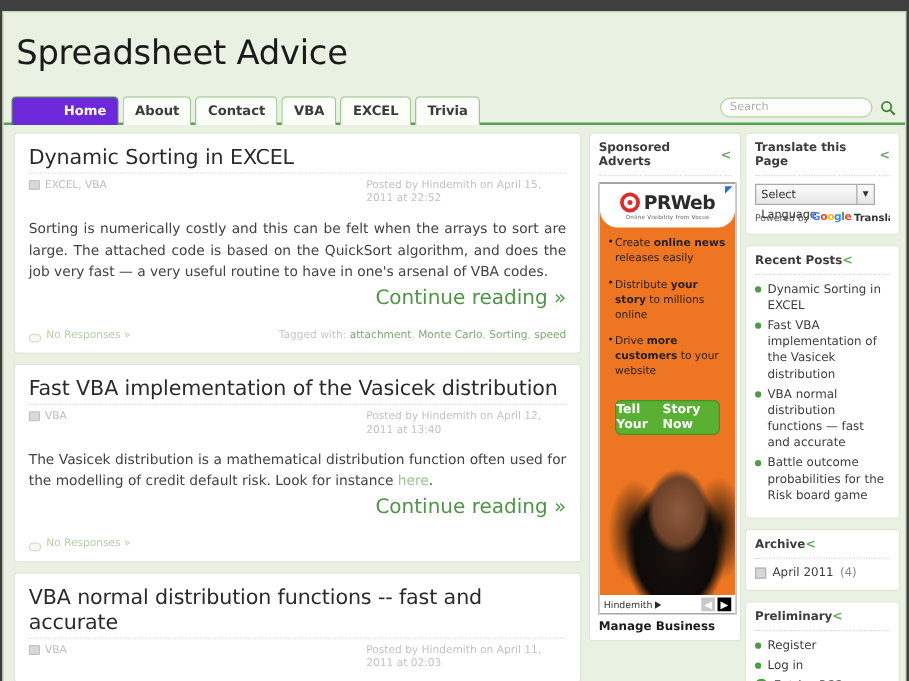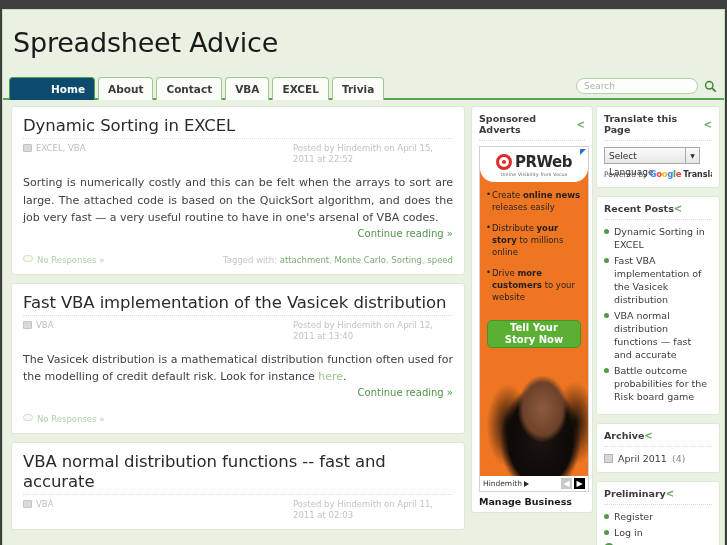--- a/index.html
+++ b/index.html
@@ -52,21 +52,21 @@
     background: #fbfdf9;
     border: 1px solid #9fc78f;
     border-bottom: none;
     border-radius: 4px 4px 0 0;
     padding: 5px 9px 5px 9px;
     line-height: 12px;
     cursor: pointer;
     white-space: nowrap;
   }
   .tab.active {
-    background: #0c4a6e;
+    background: #6d28d9;
     color: #ffffff;
     border-color: #53a04c;
     padding-left: 41px;
   }
   .search-wrap {
     position: absolute;
     right: 6px;
     bottom: 4px;
     display: flex;
     align-items: center;
@@ -130,35 +130,35 @@
     font-size: 11px;
     color: #414141;
     line-height: 17.5px;
     text-align: justify;
     margin-top: 9px;
   }
   .post-body .inline-link { color: #9cc592; text-decoration: none; }
   .continue {
     display: block;
     text-align: right;
-    font-size: 10px;
+    font-size: 16px;
     color: #4f9548;
     text-decoration: none;
     margin-top: 1px;
     cursor: pointer;
   }
   .post-footer {
     display: flex;
     justify-content: space-between;
     align-items: flex-start;
     margin-top: 16px;
     font-size: 8.5px;
     line-height: 11px;
   }
-  .responses { display: flex; align-items: flex-start; gap: 4px; color: #b4cfa9; cursor: pointer; }
+  .responses { display: flex; align-items: flex-end; gap: 4px; color: #b4cfa9; cursor: pointer; }
   .tags { text-align: right; color: #c6c6c6; max-width: 285px; }
   .tags .tag { color: #7aab70; text-decoration: none; cursor: pointer; }
 
   
   .widget {
     background: #ffffff;
     border: 1px solid #dfe8d7;
     border-radius: 3px;
     margin-bottom: 8px;
     padding: 6px 7px 8px 7px;
@@ -222,26 +222,26 @@
   .ad-bullet {
     font-size: 8.5px; color: #231f20; line-height: 12px;
     margin-bottom: 9px; position: relative; padding-left: 6px;
   }
   .ad-bullet::before {
     content: "\2022"; position: absolute; left: 0; top: -1px; color: #231f20;
   }
   .ad-bullet b { font-weight: bold; }
   .cta-btn {
     margin: 4px auto 8px auto;
-    width: 94px; height: 28px;
+    width: 84px; height: 28px;
     background: #5ab033;
     border: 1px solid #479127;
     border-radius: 5px;
     color: #ffffff; font-weight: bold; font-size: 10px;
-    display: flex; flex-direction: column; align-items: center; justify-content: center;
+    display: flex; flex-direction: row; align-items: center; justify-content: center;
     line-height: 12px; cursor: pointer;
   }
   .ad-photo {
     height: 120px;
     background:
       radial-gradient(ellipse 36px 48px at 58% 44%, #8d5a3e 0%, #6d4229 55%, rgba(109,66,41,0) 70%),
       radial-gradient(ellipse 52px 70px at 56% 70%, #1c1410 0%, #0d0a08 62%, rgba(13,10,8,0) 78%),
       radial-gradient(ellipse 30px 58px at 26% 58%, #120d0a 0%, rgba(18,13,10,0) 72%),
       radial-gradient(ellipse 30px 58px at 88% 56%, #120d0a 0%, rgba(18,13,10,0) 72%),
       linear-gradient(#ee7622, #ee7622);

